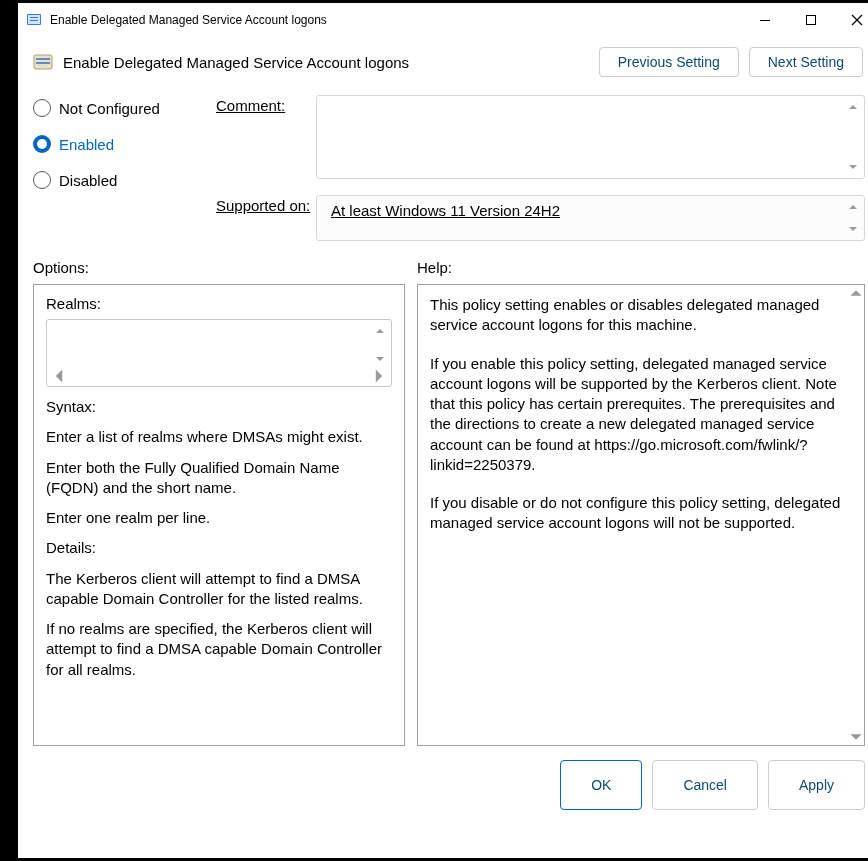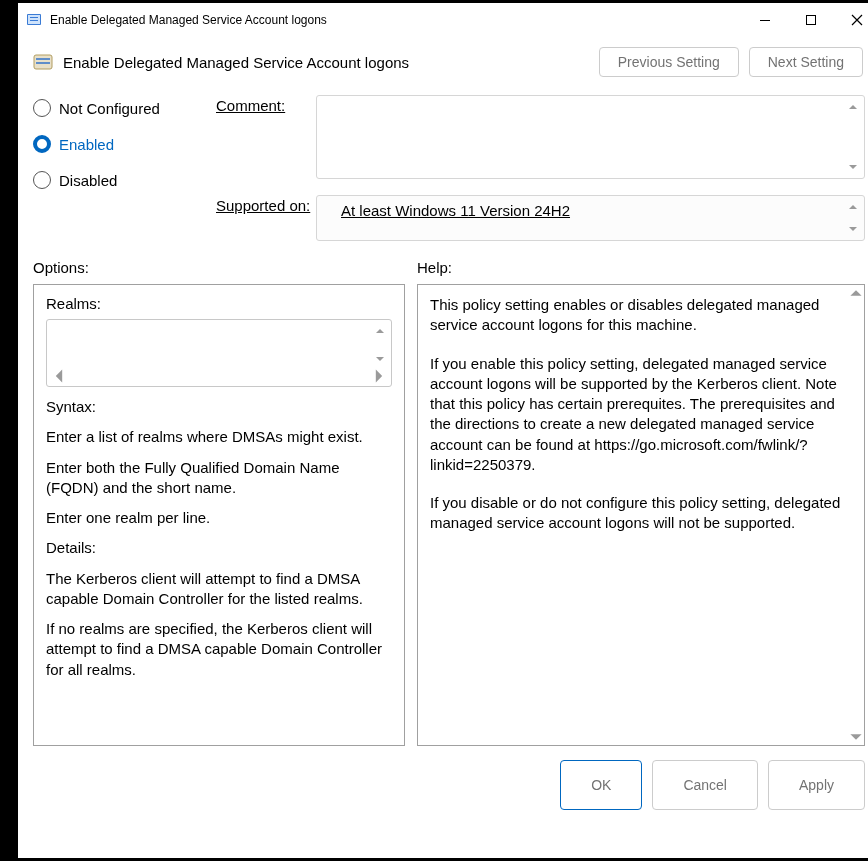--- a/index.html
+++ b/index.html
@@ -12,36 +12,36 @@
     .titlebar-title { font-size:12px; color:#000; }
     .titlebar-spacer { flex:1; }
     .win-btn { width:46px; height:34px; display:flex; align-items:center; justify-content:center; }
     .win-btn svg { width:12px; height:12px; }
     
     .header-row { padding:10px 15px 0 15px; display:flex; align-items:center; }
     .header-icon { width:20px; height:20px; margin-right:10px; }
     .header-title { font-size:15px; color:#000; }
     .header-spacer { flex:1; }
     .nav-buttons { display:flex; gap:10px; margin-right:2px; }
-    .btn { background:#fff; border:1px solid #ccc; border-radius:4px; padding:6px 18px; font-size:14px; color:#737373; cursor:pointer; }
+    .btn { background:#fff; border:1px solid #ccc; border-radius:4px; padding:6px 18px; font-size:14px; color:#0c4a6e; cursor:pointer; }
     .btn.primary { border-color:#0067c0; }
     
     .config-area { padding:18px 15px 0 15px; display:flex; gap:18px; }
     .radios { width:165px; display:flex; flex-direction:column; gap:18px; padding-top:4px; }
     .radio-row { display:flex; align-items:center; gap:8px; cursor:pointer; }
     .radio-outer { width:18px; height:18px; border-radius:50%; display:flex; align-items:center; justify-content:center; }
     .radio-unchk { border:1.5px solid #555; }
     .radio-chk { border:4px solid #0067c0; }
     .radio-label { font-size:15px; color:#000; }
     .radio-label.sel { color:#0067c0; font-weight:400; }
     .right-col { flex:1; display:flex; flex-direction:column; gap:16px;text-decoration:underline; }
     .field-row { display:flex; align-items:flex-start; }
     .field-label { width:100px; font-size:15px; padding-top:2px; }
     .comment-box { flex:1; border:1px solid #d6d6d6; border-radius:3px; height:84px; position:relative; background:#fff; }
-    .supported-box { flex:1; border:1px solid #d6d6d6; border-radius:3px; height:46px; background:#fcfcfc; padding:6px 10px 6px 24px; font-size:15px; position:relative; }
+    .supported-box { flex:1; border:1px solid #d6d6d6; border-radius:3px; height:46px; background:#fcfcfc; padding:6px 10px 6px 14px; font-size:15px; position:relative; }
     .scroll-arrow { position:absolute; right:4px; width:14px; height:14px; display:flex; align-items:center; justify-content:center; }
     .scroll-arrow svg { width:10px; height:10px; fill:#9a9a9a; }
     
     .labels-row { display:flex; padding:18px 15px 8px 15px; }
     .labels-row .lbl { font-size:15px; color:#000; }
     .labels-row .options-lbl { width:384px; }
     
     .panes { display:flex; gap:12px; padding:0 15px 0 15px; }
     .pane { border:1px solid #a0a0a0; background:#fff; padding:10px 12px; height:462px; overflow:hidden; }
     .options-pane { width:372px; font-size:15px; }

